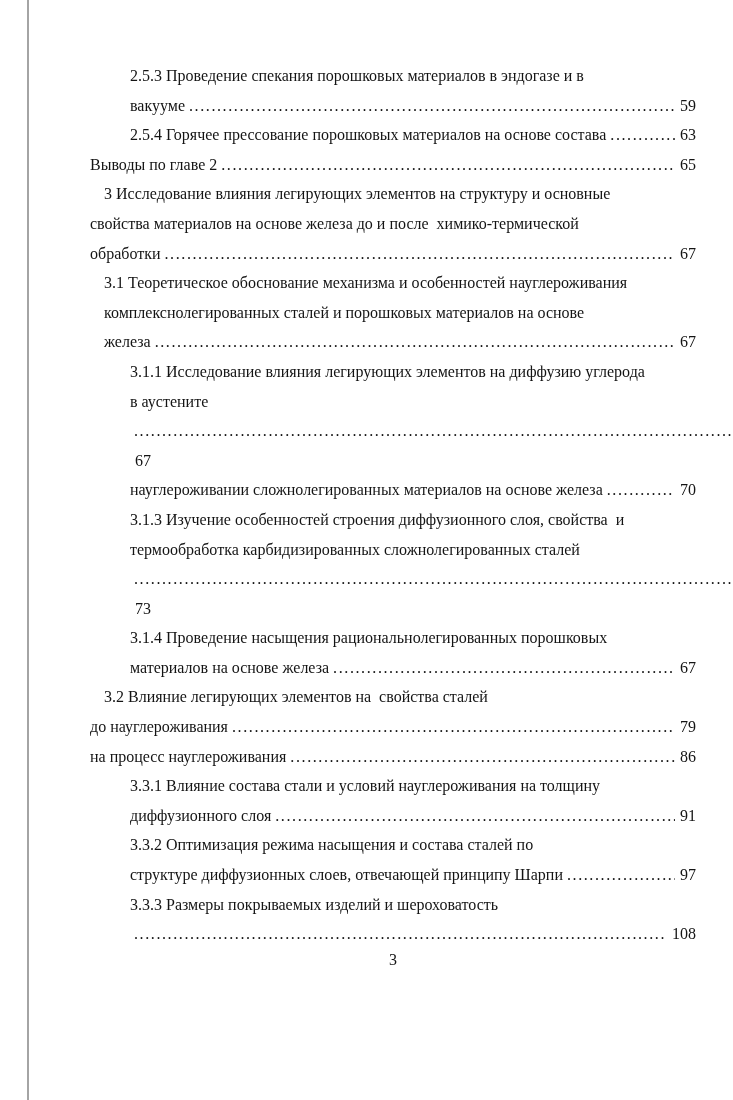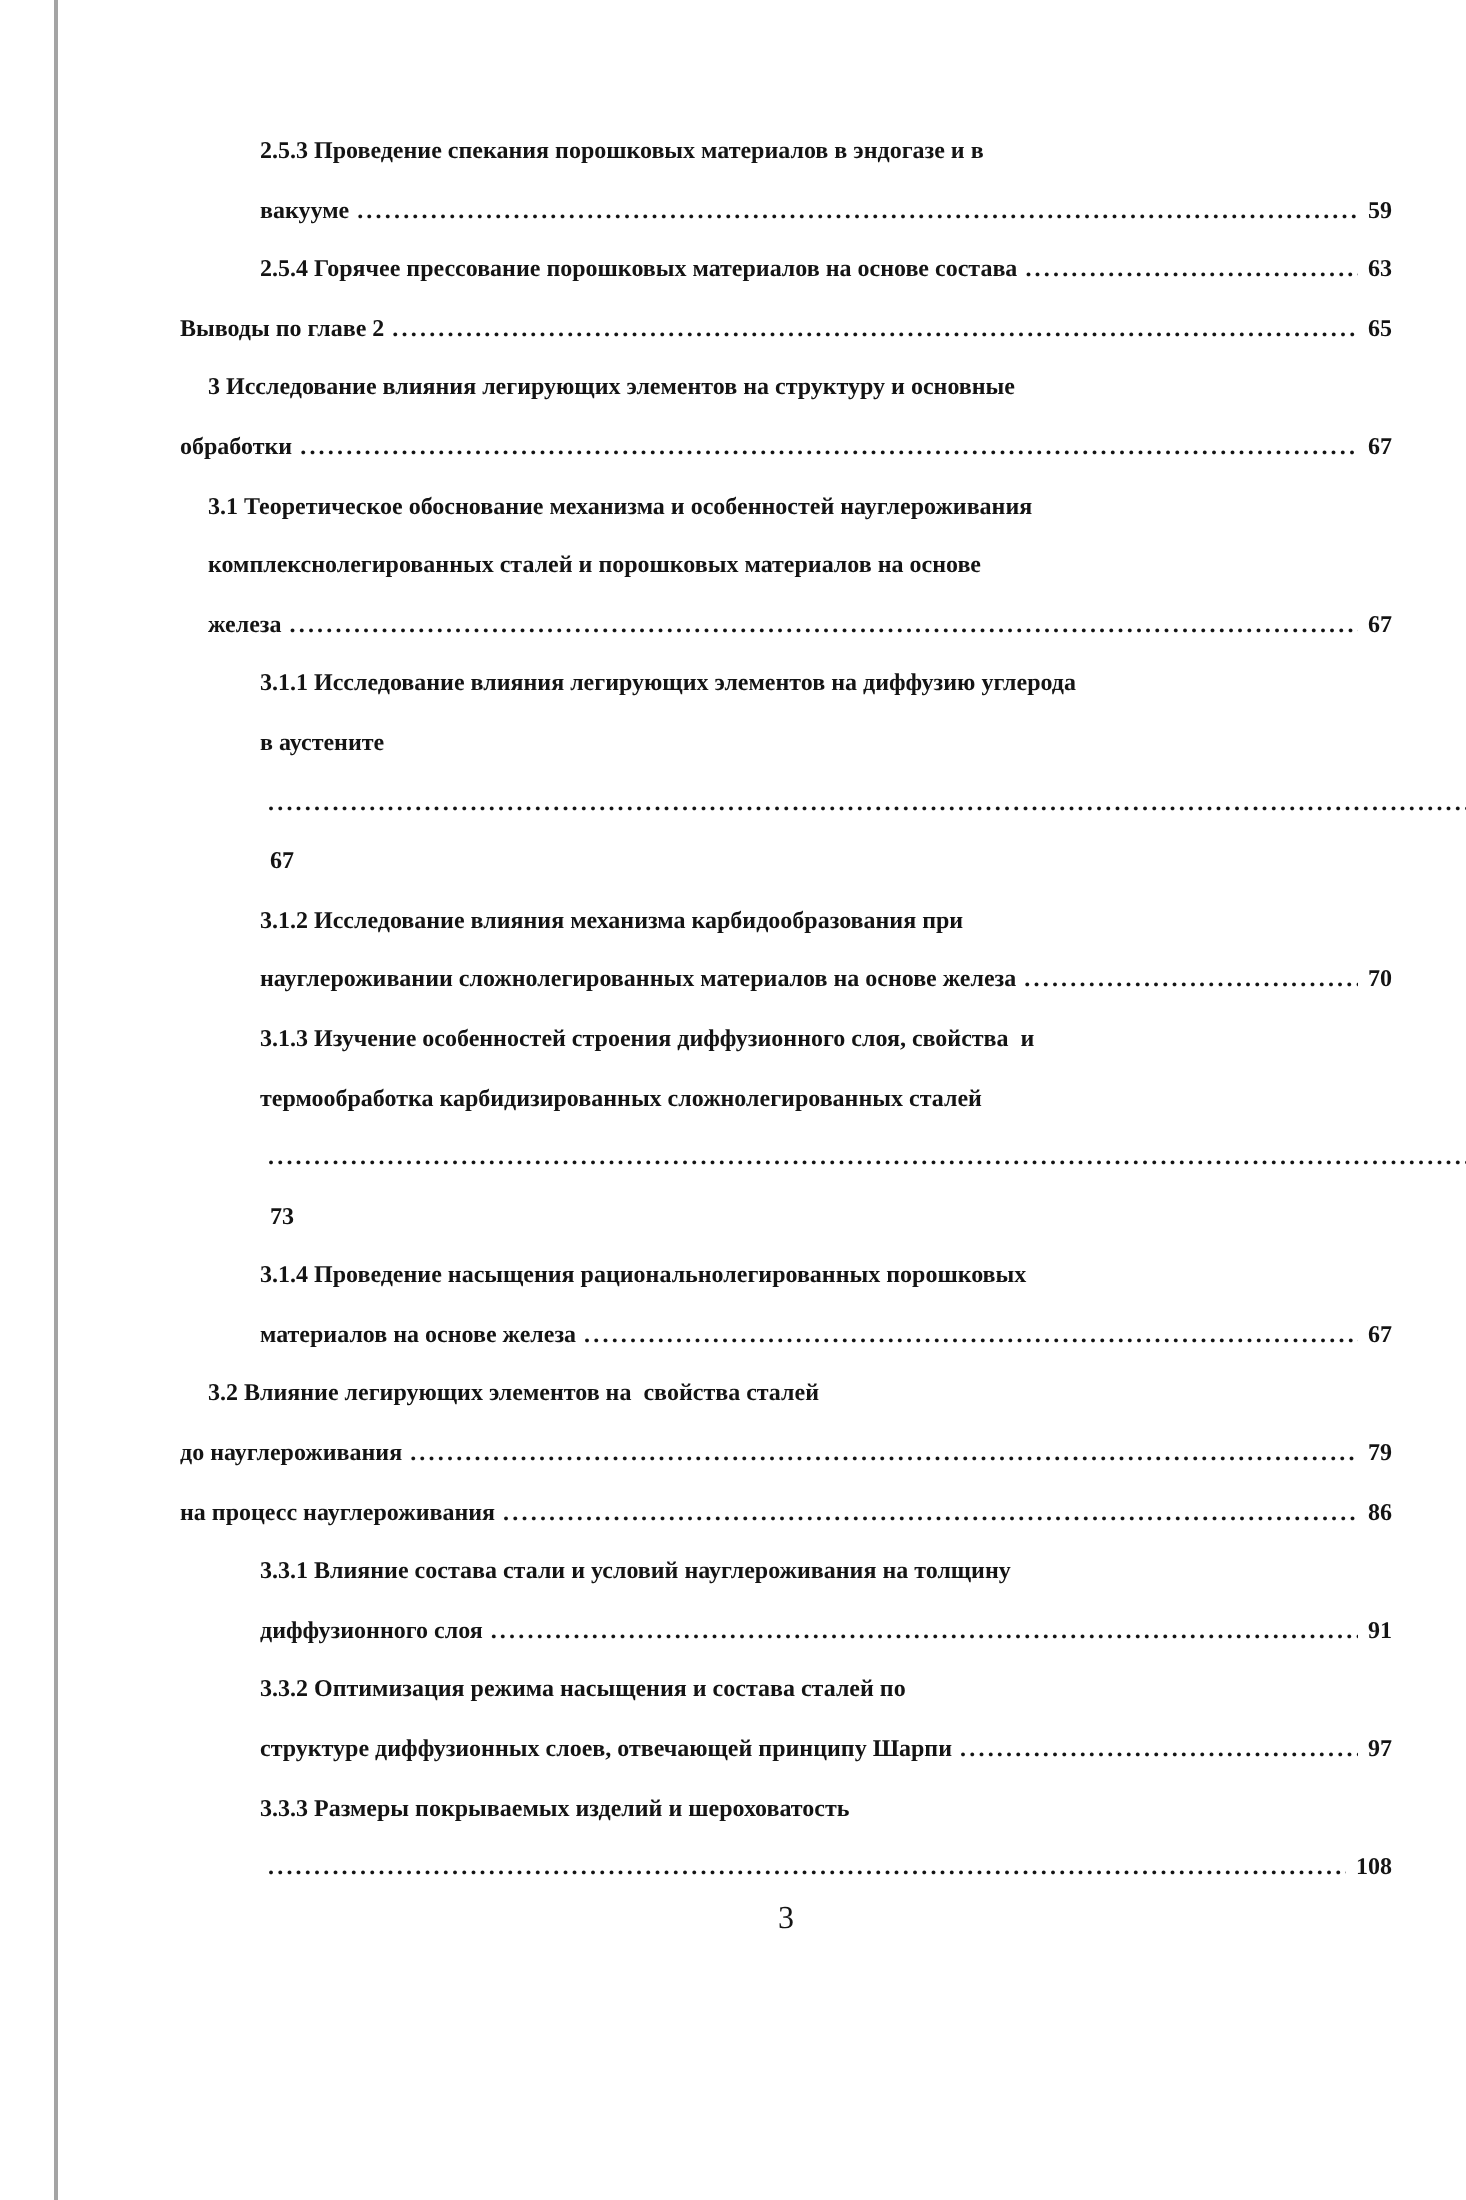--- a/index.html
+++ b/index.html
@@ -24,24 +24,23 @@
     background: #4a4a4a;
     opacity: 0.5;
   }
   .content {
     position: absolute;
     left: 90px; top: 61px;
     width: 606px;
   }
   .toc-entry { display: block; }
   .toc-line {
-    font-size: 12px;
+    font-size: 16px;
     line-height: 29.6px;
     white-space: nowrap;
-    font-weight: bold;
   }
   .toc-line.last {
     display: flex;
     align-items: flex-start;
   }
   .toc-text {
     flex: 0 0 auto;
     white-space: pre;
   }
   .dots {
@@ -90,20 +89,21 @@
         </div>
         <div class="toc-entry">
           <div class="toc-line last" style="padding-left: 0px;">
             <span class="toc-text">Выводы по главе 2</span>
             <span class="dots">............................................................................................................................................................................................................................</span>
             <span class="pgnum">65</span>
           </div>
         </div>
         <div class="toc-entry">
           <div class="toc-line" style="padding-left: 14px;"><span class="toc-text">3 Исследование влияния легирующих элементов на структуру и основные</span></div>
+          <div class="toc-line" style="padding-left: 0px;"><span class="toc-text">свойства материалов на основе железа до и после  химико-термической</span></div>
           <div class="toc-line last" style="padding-left: 0px;">
             <span class="toc-text">обработки</span>
             <span class="dots">............................................................................................................................................................................................................................</span>
             <span class="pgnum">67</span>
           </div>
         </div>
         <div class="toc-entry">
           <div class="toc-line" style="padding-left: 14px;"><span class="toc-text">3.1 Теоретическое обоснование механизма и особенностей науглероживания</span></div>
           <div class="toc-line" style="padding-left: 14px;"><span class="toc-text">комплекснолегированных сталей и порошковых материалов на основе</span></div>
           <div class="toc-line last" style="padding-left: 14px;">
@@ -114,21 +114,20 @@
         </div>
         <div class="toc-entry">
           <div class="toc-line" style="padding-left: 40px;"><span class="toc-text">3.1.1 Исследование влияния легирующих элементов на диффузию углерода</span></div>
           <div class="toc-line last" style="padding-left: 40px; flex-direction: column;">
             <span class="toc-text">в аустените</span>
             <span class="dots">............................................................................................................................................................................................................................</span>
             <span class="pgnum">67</span>
           </div>
         </div>
         <div class="toc-entry">
-          <div class="toc-line" style="padding-left: 40px;"><span class="toc-text">3.1.2 Исследование влияния механизма карбидообразования при</span></div>
           <div class="toc-line last" style="padding-left: 40px;">
             <span class="toc-text">науглероживании сложнолегированных материалов на основе железа</span>
             <span class="dots">............................................................................................................................................................................................................................</span>
             <span class="pgnum">70</span>
           </div>
         </div>
         <div class="toc-entry">
           <div class="toc-line" style="padding-left: 40px;"><span class="toc-text">3.1.3 Изучение особенностей строения диффузионного слоя, свойства  и</span></div>
           <div class="toc-line last" style="padding-left: 40px; flex-direction: column;">
             <span class="toc-text">термообработка карбидизированных сложнолегированных сталей</span>

